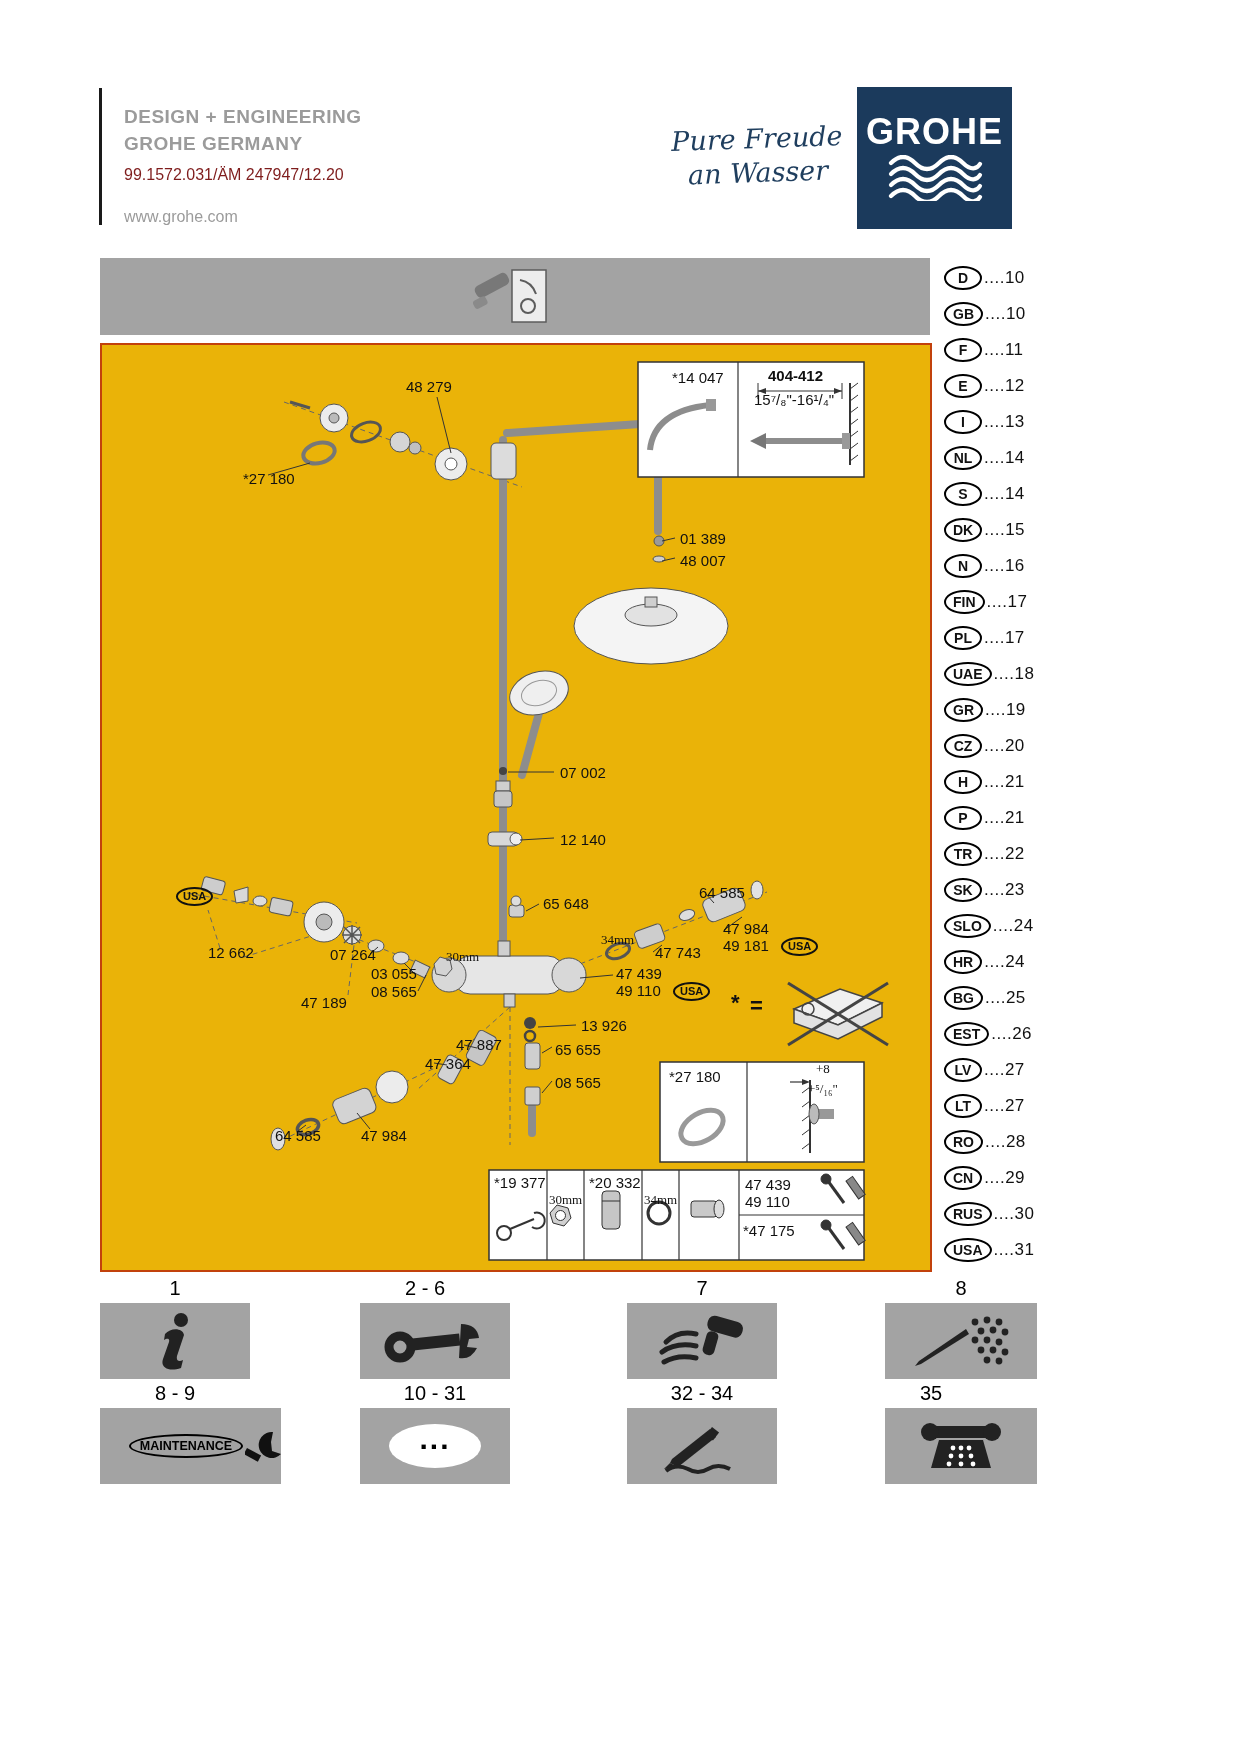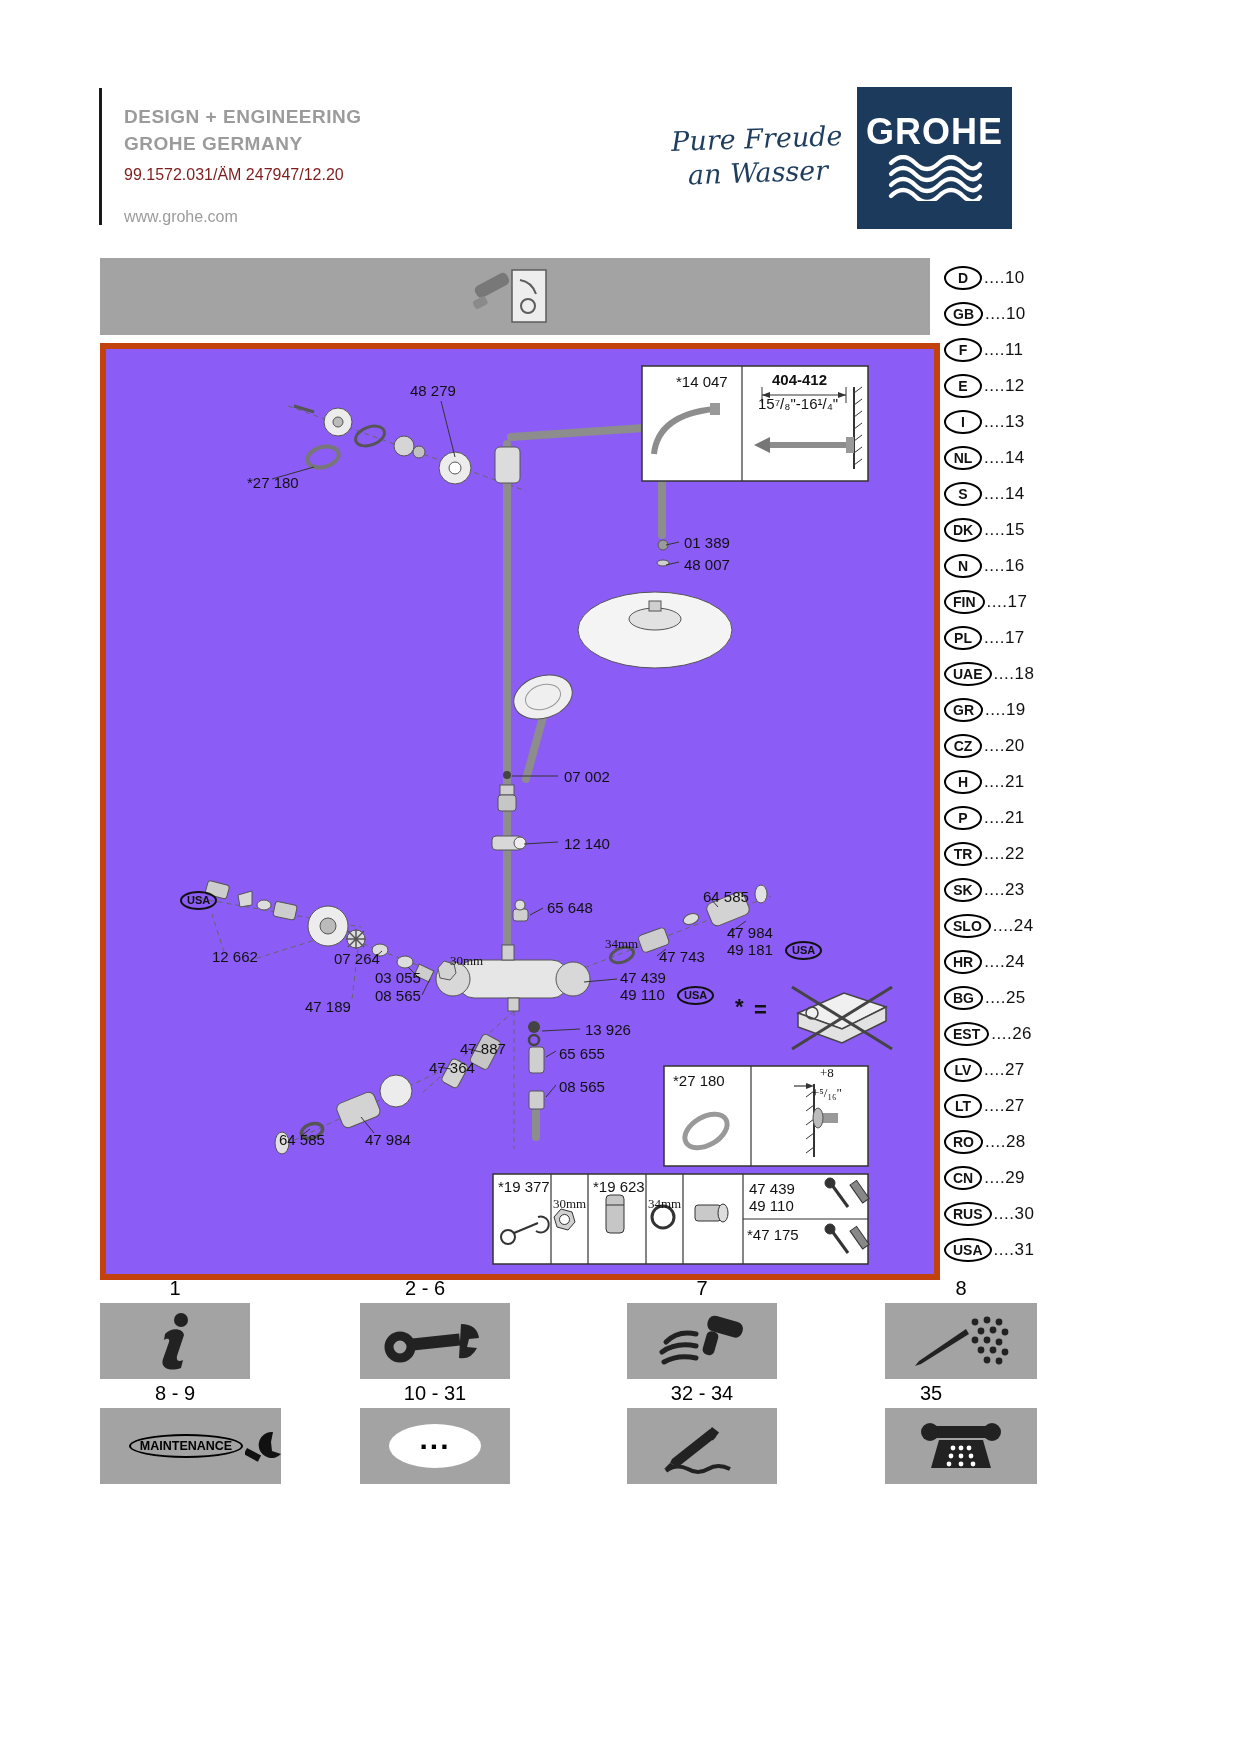--- a/index.html
+++ b/index.html
@@ -16,21 +16,21 @@
            color:#1f3e5e;transform:rotate(-2deg);}
   .logo{position:absolute;left:857px;top:87px;width:155px;height:142px;background:#1b3a5c;
         display:flex;flex-direction:column;align-items:center;}
   .logo-text{margin-top:24px;color:#fff;font-weight:bold;font-size:36px;letter-spacing:1px;}
   .logo .waves{margin-top:2px;}
 
   
   .banner{position:absolute;left:100px;top:258px;width:830px;height:77px;background:#a3a3a3;}
 
   
-  .diagram{position:absolute;left:100px;top:343px;width:828px;height:925px;background:#8b5cf6;border:6px solid #c2410c;}
+  .diagram{position:absolute;left:100px;top:343px;width:828px;height:925px;background:#eab308;border:2px solid #c2410c;}
   .diagram svg.art{position:absolute;left:0;top:0;}
   #part-labels{position:absolute;left:0;top:0;width:100%;height:100%;}
   .part-label{position:absolute;font-size:15px;color:#111;white-space:nowrap;}
   .part-label.small{font-size:13px;font-family:Liberation Serif, serif;}
   .part-label.bold{font-weight:bold;}
   .part-label.big{font-size:22px;font-weight:bold;}
   .part-label.oval{border:2px solid #111;border-radius:50%;padding:0 5px;font-size:11px;font-weight:bold;line-height:15px;}
 
   
   .lang-list{position:absolute;left:944px;top:266px;width:120px;height:996px;
@@ -328,21 +328,21 @@
         <span class="part-label" style="left: 453px; top: 729px;">08 565</span>
         <span class="part-label" style="left: 173px; top: 782px;">64 585</span>
         <span class="part-label" style="left: 259px; top: 782px;">47 984</span>
         <span class="part-label big" style="left: 629px; top: 645px;">*</span>
         <span class="part-label big" style="left: 648px; top: 648px;">=</span>
         <span class="part-label" style="left: 567px; top: 723px;">*27 180</span>
         <span class="part-label small" style="left: 714px; top: 716px;">+8</span>
         <span class="part-label small" style="left: 706px; top: 736px;">+⁵/₁₆"</span>
         <span class="part-label" style="left: 392px; top: 829px;">*19 377</span>
         <span class="part-label small" style="left: 447px; top: 847px;">30mm</span>
-        <span class="part-label" style="left: 487px; top: 829px;">*19 623</span>
+        <span class="part-label" style="left: 487px; top: 829px;">*20 332</span>
         <span class="part-label small" style="left: 542px; top: 847px;">34mm</span>
         <span class="part-label" style="left: 643px; top: 831px;">47 439</span>
         <span class="part-label" style="left: 643px; top: 848px;">49 110</span>
         <span class="part-label" style="left: 641px; top: 877px;">*47 175</span>
         <span class="part-label oval" style="left: 74px; top: 542px;">USA</span>
       </div>
   </div>
 
   <div class="lang-list" id="lang-list">
       <div class="lang-row">

